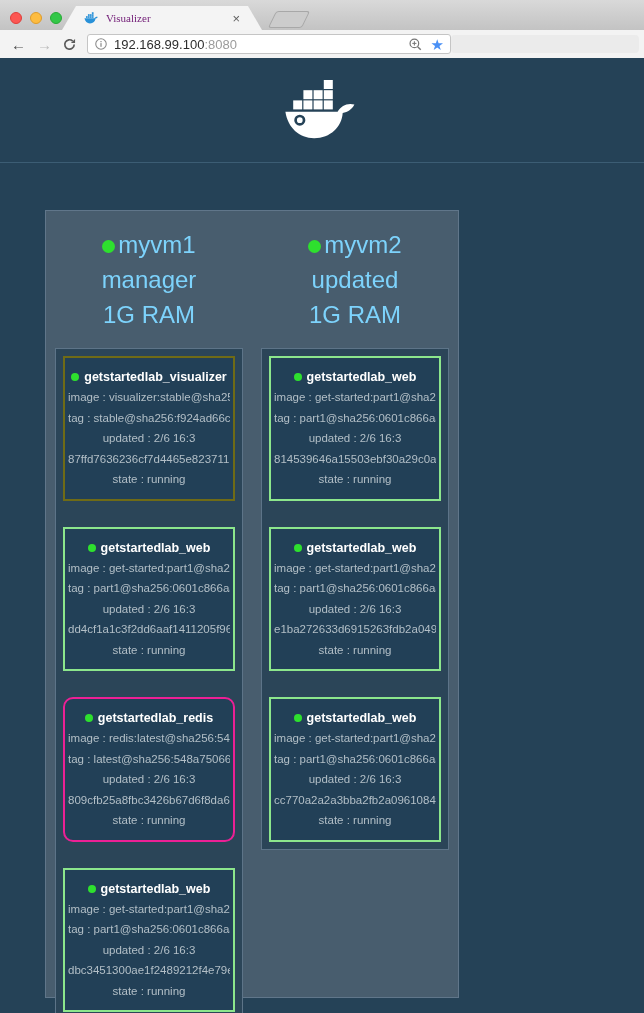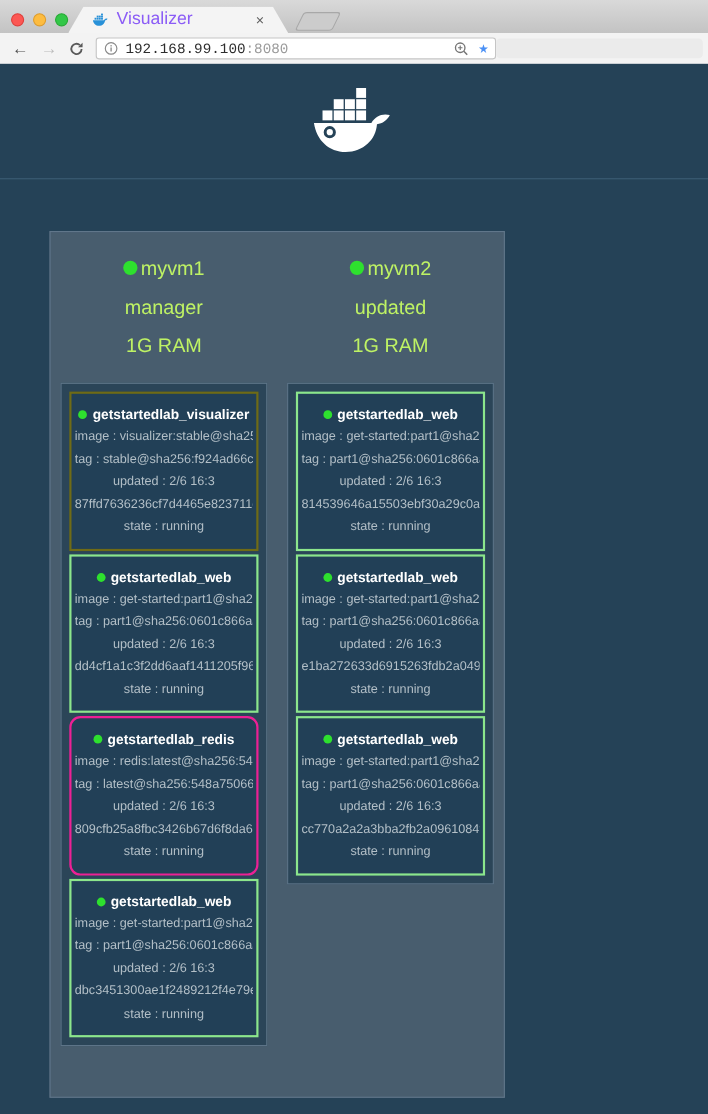--- a/index.html
+++ b/index.html
@@ -18,39 +18,39 @@
   .light.red{background:#fc5753;border:1px solid #df3e3a;box-sizing:border-box;}
   .light.yellow{background:#fdbc40;border:1px solid #de9c2b;box-sizing:border-box;}
   .light.green{background:#33c748;border:1px solid #27aa35;box-sizing:border-box;}
   .tab{
     position:absolute;left:62px;top:6px;width:200px;height:24px;
     background:#f4f4f4;
     clip-path:polygon(14px 0, calc(100% - 14px) 0, 100% 100%, 0 100%);
     display:flex;align-items:center;padding:0 22px;box-sizing:border-box;
   }
   .tab-favicon{width:15px;height:12px;margin-right:7px;flex:none;}
-  .tab-title{font-size:16px;color:#8b5cf6;flex:1;white-space:nowrap;overflow:hidden;}
+  .tab-title{font-size:11px;color:#701a75;flex:1;white-space:nowrap;overflow:hidden;font-family:Liberation Serif, serif;}
   .tab-close{font-size:13px;color:#5f5f5f;cursor:default;margin-left:6px;}
   .newtab-btn{
     position:absolute;left:272px;top:11px;width:32px;height:15px;
     background:#cccccc;border:1px solid #a8a8a8;border-radius:3px;
     transform:skewX(-26deg);
   }
   .addrbar{
     position:relative;height:28px;background:#f3f3f3;
     display:flex;align-items:center;
   }
   .nav-ico{font-size:15px;line-height:1;margin-left:11px;}
   .nav-back{color:#4d4d4d;}
   .nav-fwd{color:#bcbcbc;}
   .nav-reload{margin-left:10px;display:flex;align-items:center;}
   .omnibox{
     margin-left:10px;width:364px;height:20px;background:#ffffff;
     border:1px solid #c5c5c5;border-radius:3px;
-    display:flex;align-items:center;padding:0 6px;box-sizing:border-box;font-family:Liberation Mono, monospace;
+    display:flex;align-items:center;padding:0 6px;box-sizing:border-box;
   }
   .info-ico{display:flex;align-items:center;margin-right:6px;}
   .url{font-size:13px;color:#2d2d2d;white-space:nowrap;flex:1;overflow:hidden;}
   .url .port{color:#9b9b9b;}
   .zoom-ico{display:flex;align-items:center;margin-right:8px;}
   .star-ico{font-size:15px;color:#4a90f5;line-height:1;}
   .toolbar-space{
     position:absolute;right:5px;top:5px;width:188px;height:18px;
     background:#ebebeb;border-radius:4px;
   }
@@ -59,33 +59,33 @@
     height:104px;background:#254257;border-bottom:1px solid #3c5d74;
     display:flex;align-items:center;justify-content:center;
   }
   .panel{
     position:absolute;left:45px;top:210px;width:414px;height:788px;
     background:#485d6e;border:1px solid #60768a;box-sizing:border-box;
     display:flex;align-items:flex-start;
   }
   .node{width:50%;box-sizing:border-box;}
   .node-title{
-    margin-top:16px;text-align:center;font-size:18px;line-height:35px;
-    color:#bef264;font-weight:400;
+    margin-top:16px;text-align:center;font-size:24px;line-height:35px;
+    color:#7dd3fc;font-weight:400;
   }
   .node-dot{
     display:inline-block;width:13px;height:13px;border-radius:50%;
     background:#2ee02e;margin-right:3px;
   }
   .tasks{
     margin:16px 9px 9px 9px;background:#2b4558;border:1px solid #5d7488;
     padding:7px;box-sizing:border-box;
   }
   .card{
-    background:#224057;border:2px solid #8ce68c;margin-bottom:3px;
+    background:#224057;border:2px solid #8ce68c;margin-bottom:26px;
     padding:9px 3px;text-align:center;
   }
   .card:last-child{margin-bottom:0;}
   .card.b-olive{border-color:#6f6b16;}
   .card.b-green{border-color:#8ce68c;}
   .card.b-pink{border-color:#ec2095;border-radius:10px;}
   .card-title{
     font-size:12.5px;font-weight:bold;color:#ffffff;line-height:20px;
     white-space:nowrap;overflow:hidden;
   }

